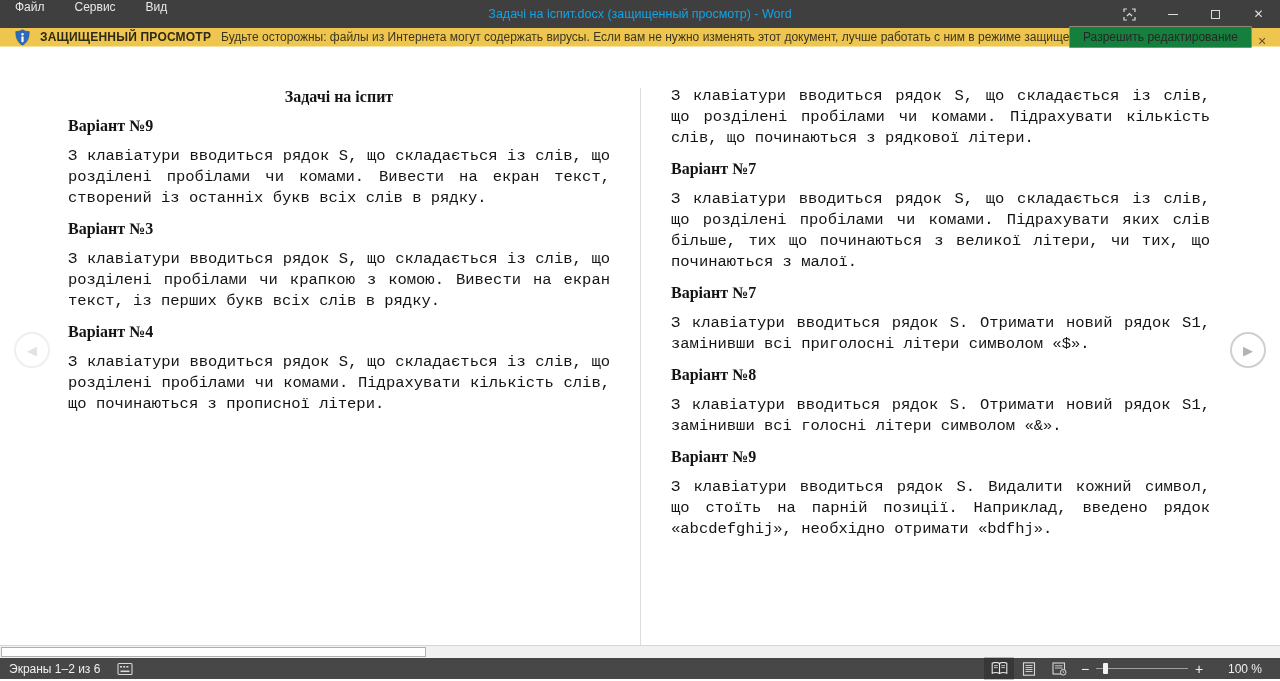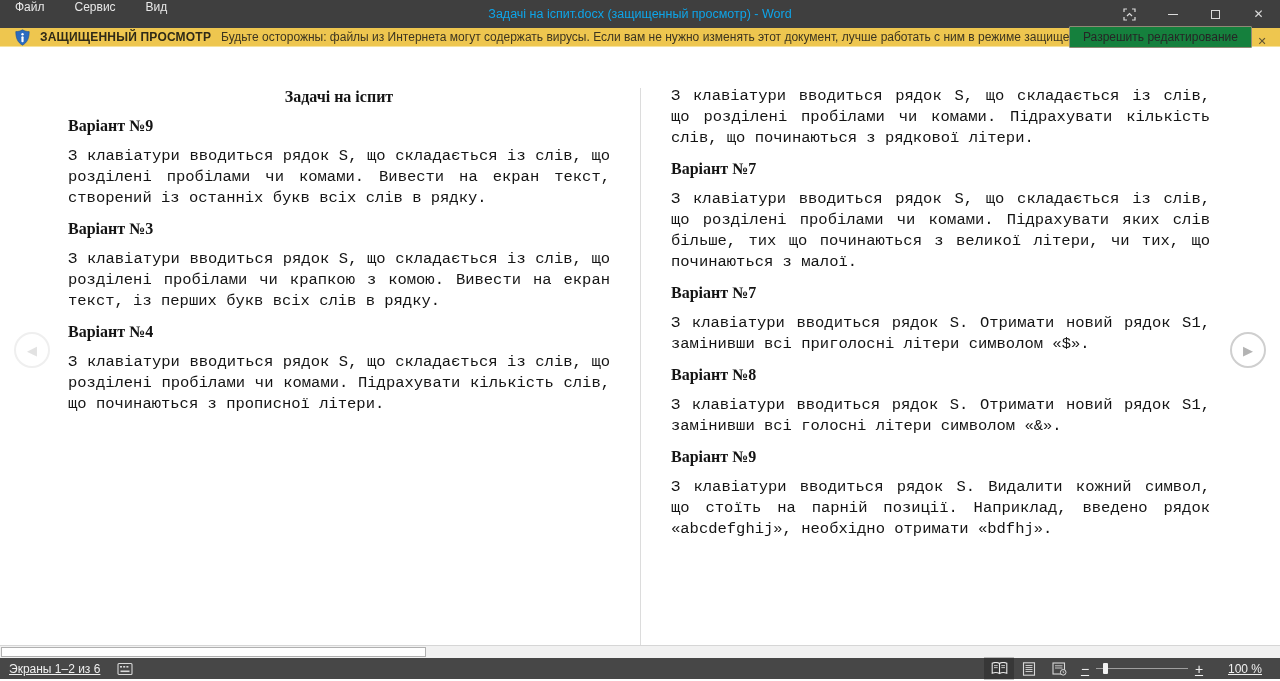--- a/index.html
+++ b/index.html
@@ -50,21 +50,21 @@
   .nav-right { right: 14px; border: 2px solid #cfcfcf; color: #b3b3b3; }
 
   
   .h-scrollbar { position: absolute; left: 0; top: 645px; width: 1280px; height: 13px;
                  background: #f1f1f1; border-top: 1px solid #d6d6d6; }
   .h-thumb { position: absolute; left: 1px; top: 1px; width: 425px; height: 10px;
              background: #ffffff; border: 1px solid #b0b0b0; }
 
   
   .statusbar { position: absolute; left: 0; top: 658px; width: 1280px; height: 21px;
-               background: #474747; color: #f0f0f0; display: flex; align-items: center; font-size: 12px; text-decoration: underline; }
+               background: #474747; color: #f0f0f0; display: flex; align-items: center; font-size: 12px; }
   .sb-pages { margin-left: 9px; white-space: nowrap; }
   .sb-kbd { margin-left: 17px; display: flex; align-items: center; }
   .sb-right { margin-left: auto; display: flex; align-items: center; height: 23px; }
   .view-btn { width: 30px; height: 23px; display: flex; align-items: center; justify-content: center; }
   .view-btn.active { background: rgba(0,0,0,0.22); }
   .zoom-out-btn, .zoom-in-btn { width: 22px; height: 23px; display: flex; align-items: center;
                                 justify-content: center; font-size: 14px; color: #f0f0f0; }
   .zoom-slider { position: relative; width: 92px; height: 23px; }
   .zoom-track { position: absolute; left: 0; right: 0; top: 11px; height: 1px; background: #9f9f9f; }
   .zoom-thumb { position: absolute; left: 7px; top: 6px; width: 5px; height: 11px; background: #f2f2f2; border-radius: 1px; }

